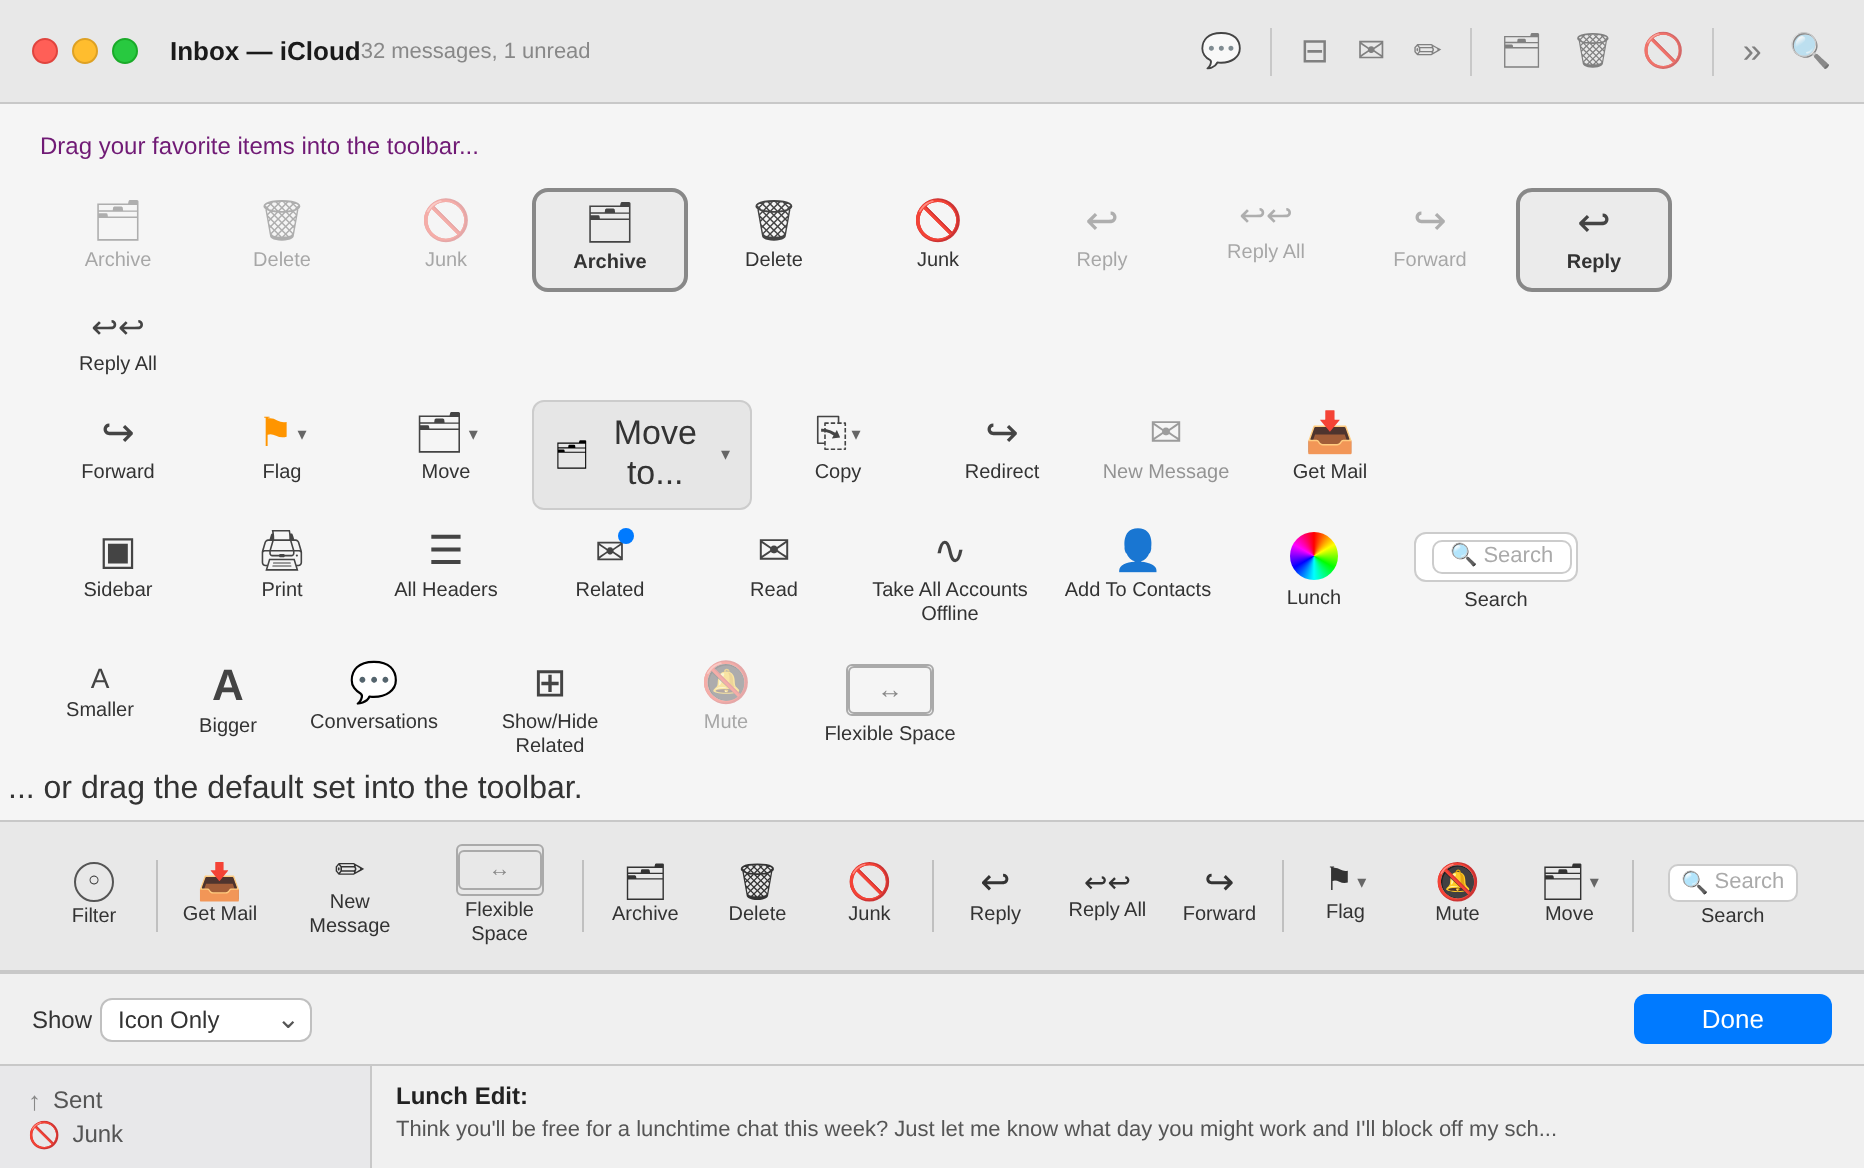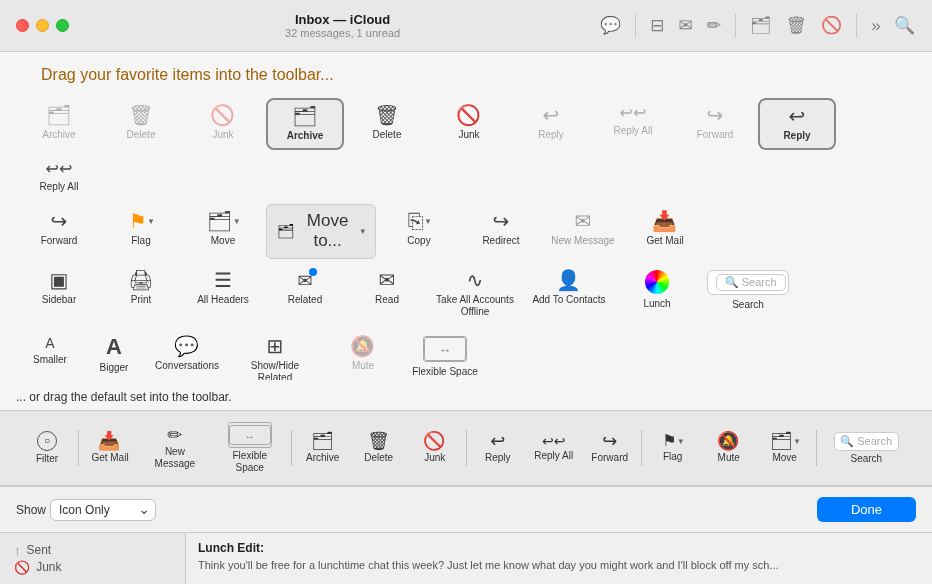--- a/index.html
+++ b/index.html
@@ -37,21 +37,21 @@
       border-radius: 50%;
     }
 
     .tl-red { background: #ff5f57; border: 1px solid #e0443e; }
     .tl-yellow { background: #ffbd2e; border: 1px solid #dea123; }
     .tl-green { background: #28c940; border: 1px solid #1aab29; }
 
     .title-section {
       flex: 1;
       display: flex;
-      flex-direction: column;
+      flex-direction: row;
       align-items: center;
     }
 
     .title-main {
       font-size: 13px;
       font-weight: 600;
       color: #1a1a1a;
     }
 
     .title-sub {
@@ -82,23 +82,22 @@
     .customize-panel {
       background: #f5f5f5;
       flex: 1;
       display: flex;
       flex-direction: column;
       overflow: hidden;
     }
 
     .panel-header {
       padding: 14px 20px 8px;
-      font-size: 16px;
-      color: #a16207;
-      margin-left: 21px;
+      font-size: 12px;
+      color: #701a75;
     }
 
     .items-area {
       padding: 6px 20px;
       flex: 1;
       overflow-y: auto;
     }
 
     .item-row {
       display: flex;
@@ -175,22 +174,22 @@
       padding: 3px 8px;
       font-size: 11px;
       color: #aaa;
       display: flex;
       align-items: center;
       gap: 4px;
       width: 82px;
     }
 
     .or-drag-text {
-      padding: 10px 16px 6px;
-      font-size: 12px;
+      padding: 10px 4px 6px;
+      font-size: 16px;
       color: #333;
     }
 
     
     .default-toolbar {
       background: #e8e8e8;
       border-top: 1px solid #c8c8c8;
       border-bottom: 1px solid #c8c8c8;
       padding: 6px 20px;
       display: flex;

